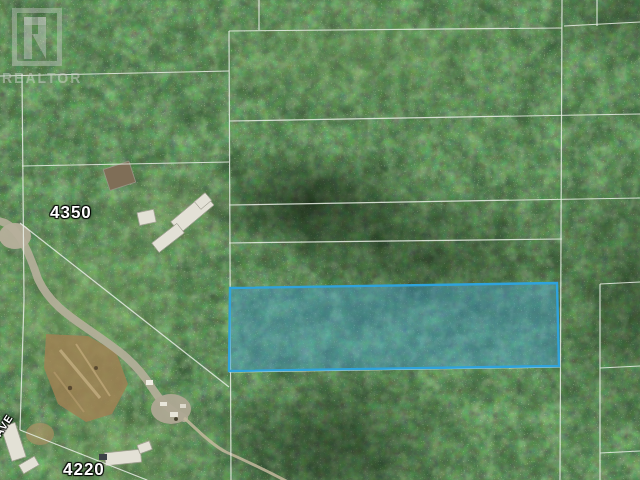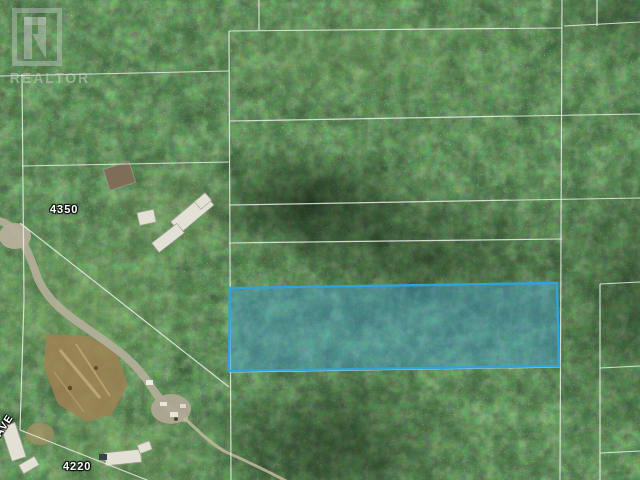--- a/index.html
+++ b/index.html
@@ -17,38 +17,38 @@
       radial-gradient(200px 120px at 330px 445px, rgba(6,12,5,0.45), rgba(6,12,5,0) 72%),
       radial-gradient(140px 190px at 634px 300px, rgba(8,14,6,0.35), rgba(8,14,6,0) 75%),
       radial-gradient(120px 60px at 630px 15px, rgba(8,14,6,0.30), rgba(8,14,6,0) 75%),
       radial-gradient(190px 130px at 80px 310px, rgba(147,185,108,0.30), rgba(147,185,108,0) 70%),
       radial-gradient(150px 90px at 120px 450px, rgba(150,185,110,0.28), rgba(150,185,110,0) 70%),
       radial-gradient(260px 80px at 350px 55px, rgba(125,160,92,0.20), rgba(125,160,92,0) 75%),
       radial-gradient(120px 80px at 170px 215px, rgba(160,180,115,0.25), rgba(160,180,115,0) 70%);
   }
   .pline{stroke:rgba(233,238,230,0.85);stroke-width:1.2;}
   .maplabel{
-    position:absolute;color:#ffffff;font-weight:bold;font-size:11px;letter-spacing:1px;
+    position:absolute;color:#ffffff;font-weight:bold;font-size:17px;letter-spacing:1px;
     text-shadow:-1px -1px 1px rgba(0,0,0,.9),1px -1px 1px rgba(0,0,0,.9),
                 -1px 1px 1px rgba(0,0,0,.9),1px 1px 1px rgba(0,0,0,.9);
     white-space:nowrap;user-select:none;
   }
   .street{
     font-size:10.5px;letter-spacing:1px;
     transform-origin:0 50%;transform:rotate(-57deg);
   }
   
   .wm{position:absolute;left:2px;top:6px;width:96px;height:86px;opacity:.85;}
   .wm-box{
     position:absolute;left:10px;top:2px;width:50px;height:58px;
     border:5px solid rgba(190,196,188,0.55);box-sizing:border-box;
   }
   .wm-text{
     position:absolute;left:0px;top:64px;width:96px;
-    color:rgba(202,208,200,0.62);font-size:14px;font-weight:bold;letter-spacing:2px;text-align:center;
+    color:rgba(202,208,200,0.62);font-size:14px;font-weight:bold;letter-spacing:2px;
   }
 </style>
 </head>
 <body>
 
 <div class="stage">
 
   <svg class="layer" width="640" height="480" aria-hidden="true">
     <defs>
       <filter id="f-base" x="0" y="0" width="100%" height="100%">

